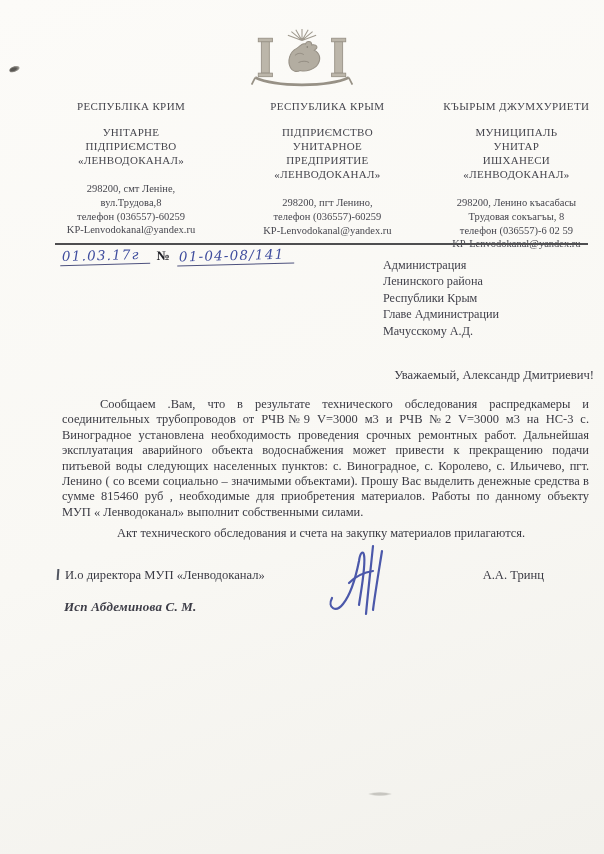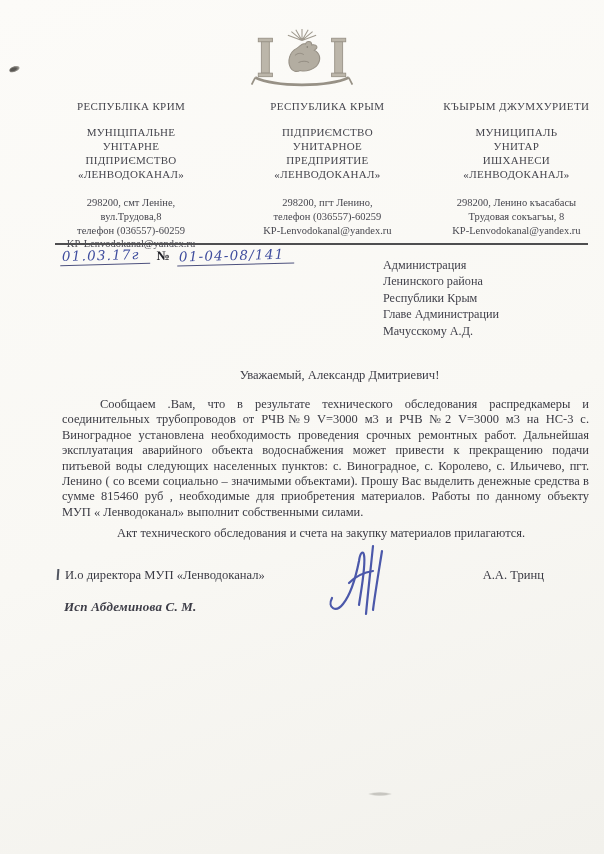--- a/index.html
+++ b/index.html
@@ -30,21 +30,21 @@
   
   .rule{position:absolute;top:243px;left:55px;width:533px;height:2px;background:#4e4e50;}
   .refline{position:absolute;top:247px;left:60px;display:flex;align-items:baseline;gap:7px;}
   .hw{font-family:"DejaVu Serif","Liberation Serif",serif;font-style:italic;color:#3f4d9e;
     font-size:13.5px;letter-spacing:1.2px;transform:rotate(-1.5deg);
     border-bottom:1.6px solid #4e527e;padding:0 10px 1px 2px;}
   .nosign{font-weight:bold;color:#202026;font-size:13px;}
   
   .addressee{position:absolute;top:257px;left:383px;font-size:12.2px;line-height:16.4px;color:#42424c;}
   
-  .salutation{position:absolute;top:368px;left:85px;right:10px;text-align:center;font-size:12.6px;color:#3c3c46;}
+  .salutation{position:absolute;top:368px;left:85px;right:10px;text-align:right;font-size:12.6px;color:#3c3c46;}
   
   .body{position:absolute;top:397px;left:62px;width:527px;font-size:12.45px;line-height:15.4px;color:#3a3a43;}
   .jline{text-align:justify;text-align-last:justify;}
   .jline.first{padding-left:38px;}
   .jline.last{text-align-last:left;}
   .para2{margin-top:6px;padding-left:55px;}
   
   .sigrow{position:absolute;top:560px;left:57px;right:58px;height:64px;}
   .artbar{display:inline-block;width:2px;height:11px;background:#515560;transform:rotate(4deg);
     margin-right:6px;vertical-align:-1px;}
@@ -81,21 +81,20 @@
     <g stroke="#8d867a" fill="none">
       <path d="M7,57 C30,68 90,68 113,57" stroke-width="3"></path>
       <path d="M7,57 L3,65 M113,57 L117,65" stroke-width="2"></path>
     </g>
   </svg>
 
   <div class="header">
     <div class="hcol c1">
       <div class="republic">РЕСПУБЛІКА КРИМ</div>
       <div class="org">
-        <div>МУНІЦІПАЛЬНЕ</div>
         <div>УНІТАРНЕ</div>
         <div>ПІДПРИЄМСТВО</div>
         <div>«ЛЕНВОДОКАНАЛ»</div>
       </div>
       <div class="addr">
         <div>298200, смт Леніне,</div>
         <div>вул.Трудова,8</div>
         <div>телефон (036557)-60259</div>
         <div>KP-Lenvodokanal@yandex.ru</div>
       </div>
@@ -118,20 +117,21 @@
       <div class="republic">КЪЫРЫМ ДЖУМХУРИЕТИ</div>
       <div class="org">
         <div>МУНИЦИПАЛЬ</div>
         <div>УНИТАР</div>
         <div>ИШХАНЕСИ</div>
         <div>«ЛЕНВОДОКАНАЛ»</div>
       </div>
       <div class="addr">
         <div>298200, Ленино къасабасы</div>
         <div>Трудовая сокъагъы, 8</div>
+        <div>телефон (036557)-6 02 59</div>
         <div>KP-Lenvodokanal@yandex.ru</div>
       </div>
     </div>
   </div>
 
   <div class="rule"></div>
 
   <div class="refline">
     <span class="hw">01.03.17г</span>
     <span class="nosign">№</span>

